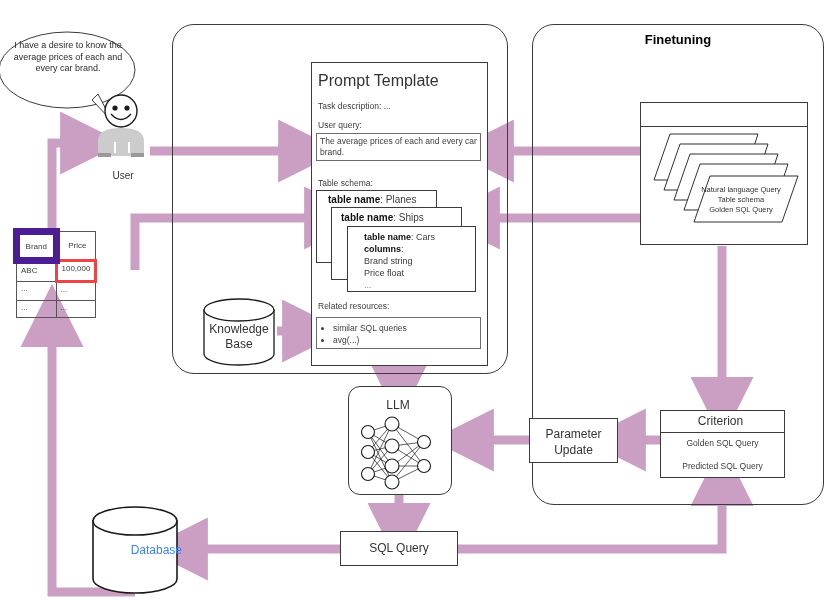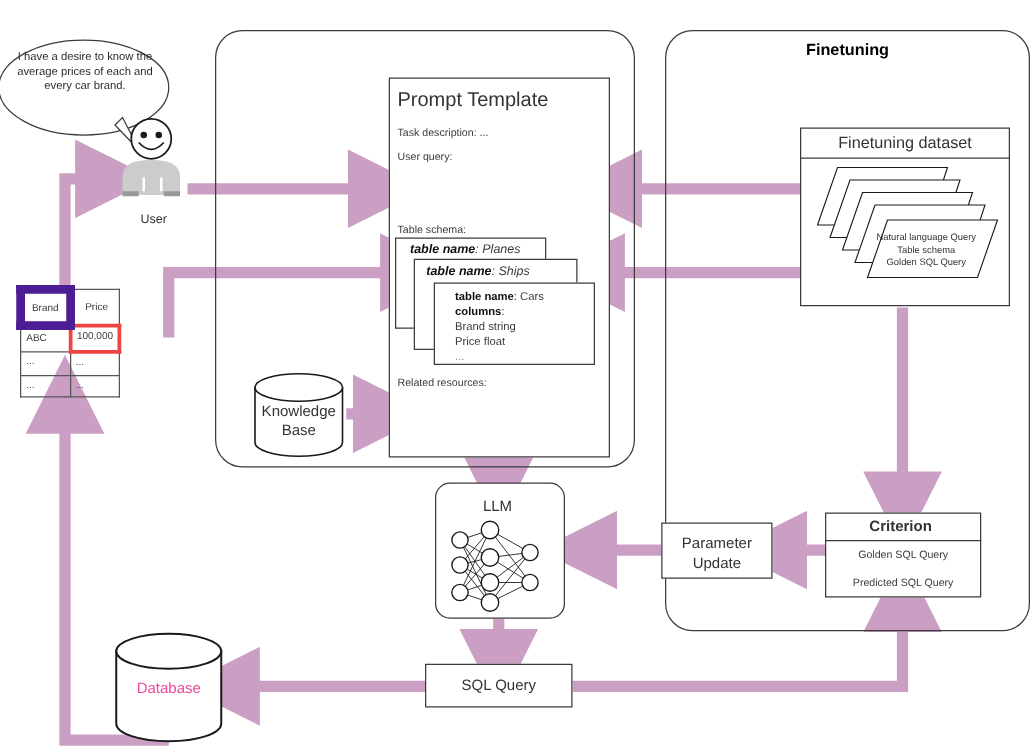--- a/index.html
+++ b/index.html
@@ -10,32 +10,32 @@
 
   .grp{border:1px solid #3b3b3b;border-radius:22px;background:transparent;}
   .grp-title{font-size:13px;font-weight:bold;text-align:center;color:#000;}
 
   .boxed{border:1px solid #3b3b3b;background:#fff;}
   .boxed2{border:1px solid #6b6b6b;background:#fff;}
 
   .pt-title{font-size:16px;color:#333;}
   .lbl{font-size:8.5px;color:#3c3c3c;}
   .qtext{font-size:8.5px;color:#3c3c3c;line-height:11px;padding:2px 3px;}
-  .tn{font-size:10px;color:#3b3b3b;font-style:italic;}
+  .tn{font-size:10px;color:#3b3b3b;}
   .tn b{color:#111;font-weight:bold;}
   .tn-s{font-size:9px;color:#3b3b3b;}
   .tn-s b{color:#111;font-weight:bold;}
   .bullets{font-size:8.5px;color:#3c3c3c;margin:0;padding-left:16px;line-height:12px;}
 
   .cellt{font-size:8px;color:#3c3c3c;text-align:center;}
   .celll{font-size:8px;color:#3c3c3c;}
 
   .userlbl{font-size:10px;color:#333;text-align:center;}
   .kb-txt{font-size:12px;color:#333;text-align:center;line-height:15px;}
-  .db-txt{font-size:12px;color:#ec4899;text-align:center;}
+  .db-txt{font-size:12px;color:#3b82f6;text-align:right;}
   .sq-txt{font-size:12px;color:#333;text-align:center;}
   .pu-txt{font-size:12px;color:#333;text-align:center;line-height:16px;}
   .crit-t{font-size:12px;color:#333;text-align:center;}
   .crit-r{font-size:8.5px;color:#3c3c3c;text-align:center;}
   .llm-t{font-size:12px;color:#333;text-align:center;}
   .ftd-t{font-size:13px;color:#333;text-align:center;}
   .card-txt{font-size:7.5px;color:#333;text-align:center;line-height:10px;}
   .bub-txt{font-size:9px;color:#2b2b2b;text-align:center;line-height:11.5px;}
 </style>
 </head>
@@ -132,20 +132,23 @@
     <path d="M4,12 L4,56 a35,11 0 0 0 70,0 L74,12 z" fill="#ffffff" stroke="#1a1a1a" stroke-width="1.3"></path>
     <ellipse cx="39" cy="12" rx="35" ry="11" fill="#ffffff" stroke="#1a1a1a" stroke-width="1.3"></ellipse>
   </svg>
   <div class="abs kb-txt" style="left:200px;top:322px;width:78px;">Knowledge</div>
   <div class="abs kb-txt" style="left:200px;top:337px;width:78px;">Base</div>
 
   <div class="abs boxed" style="left:311px;top:62px;width:177px;height:304px;"></div>
   <div class="abs pt-title" style="left:318px;top:72px;width:170px;">Prompt Template</div>
   <div class="abs lbl" style="left:318px;top:101px;width:170px;">Task description: ...</div>
   <div class="abs lbl" style="left:318px;top:120px;width:170px;">User query:</div>
+  <div class="abs boxed2" style="left:316px;top:133px;width:165px;height:28px;">
+    <div class="qtext">The average prices of each and every car brand.</div>
+  </div>
 
   <div class="abs lbl" style="left:318px;top:178px;width:170px;">Table schema:</div>
 
   <div class="abs boxed" style="left:316px;top:190px;width:121px;height:73px;"></div>
   <div class="abs tn" style="left:328px;top:194px;width:112px;">
     <b>table name</b><span>: </span><span>Planes</span>
   </div>
 
   <div class="abs boxed" style="left:331px;top:207px;width:131px;height:73px;"></div>
   <div class="abs tn" style="left:341px;top:212px;width:120px;">
@@ -155,23 +158,28 @@
   <div class="abs boxed" style="left:347px;top:226px;width:129px;height:66px;"></div>
   <div class="abs tn-s" style="left:364px;top:231px;width:112px;line-height:12px;">
     <div><b>table name</b><span>: </span><span>Cars</span></div>
     <div><b>columns</b><span>:</span></div>
     <div>Brand string</div>
     <div>Price float</div>
     <div style="color:#8c8c8c;">...</div>
   </div>
 
   <div class="abs lbl" style="left:318px;top:301px;width:170px;">Related resources:</div>
+  <div class="abs boxed2" style="left:316px;top:317px;width:165px;height:32px;">
+    <ul class="bullets" style="margin-top:4px;">
+      <li>similar SQL queries</li>
+      <li>avg(...)</li>
+    </ul>
+  </div>
 
   <div class="abs boxed" style="left:640px;top:102px;width:168px;height:143px;"></div>
-  <div class="abs ftd-t" style="left:640px;top:106px;width:168px;">Finetuning dataset</div>
   <div class="abs" style="left:640px;top:126px;width:168px;height:1px;background:#3b3b3b;"></div>
 
   <svg class="abs" style="left:648px;top:130px;width:156px;height:110px;" viewBox="0 0 156 110">
     <g fill="#ffffff" stroke="#1a1a1a" stroke-width="0.9">
       <path d="M6,50 L22,4 L110,4 L95,50 z"></path>
       <path d="M16,60 L32,14 L120,14 L105,60 z"></path>
       <path d="M26,70 L42,24 L130,24 L115,70 z"></path>
       <path d="M36,80 L52,34 L140,34 L125,80 z"></path>
       <path d="M46,92 L62,46 L150,46 L134,92 z"></path>
     </g>
@@ -220,21 +228,21 @@
     </g>
   </svg>
 
   <div class="abs boxed" style="left:529px;top:418px;width:89px;height:45px;"></div>
   <div class="abs pu-txt" style="left:529px;top:426px;width:89px;">
     <div>Parameter</div>
     <div>Update</div>
   </div>
 
   <div class="abs boxed" style="left:660px;top:410px;width:125px;height:68px;"></div>
-  <div class="abs crit-t" style="left:660px;top:414px;width:121px;font-weight:bold;">Criterion</div>
+  <div class="abs crit-t" style="left:660px;top:414px;width:121px;">Criterion</div>
   <div class="abs" style="left:660px;top:432px;width:125px;height:1px;background:#3b3b3b;"></div>
   <div class="abs crit-r" style="left:660px;top:438px;width:125px;">Golden SQL Query</div>
   <div class="abs crit-r" style="left:660px;top:461px;width:125px;">Predicted SQL Query</div>
 
   <div class="abs boxed" style="left:340px;top:531px;width:118px;height:35px;"></div>
   <div class="abs sq-txt" style="left:340px;top:541px;width:118px;">SQL Query</div>
 
   <svg class="abs" style="left:88px;top:505px;width:94px;height:92px;" viewBox="0 0 94 92">
     <path d="M5,16 L5,74 a42,14 0 0 0 84,0 L89,16 z" fill="#ffffff" stroke="#1a1a1a" stroke-width="1.6"></path>
     <ellipse cx="47" cy="16" rx="42" ry="14" fill="#ffffff" stroke="#1a1a1a" stroke-width="1.6"></ellipse>

